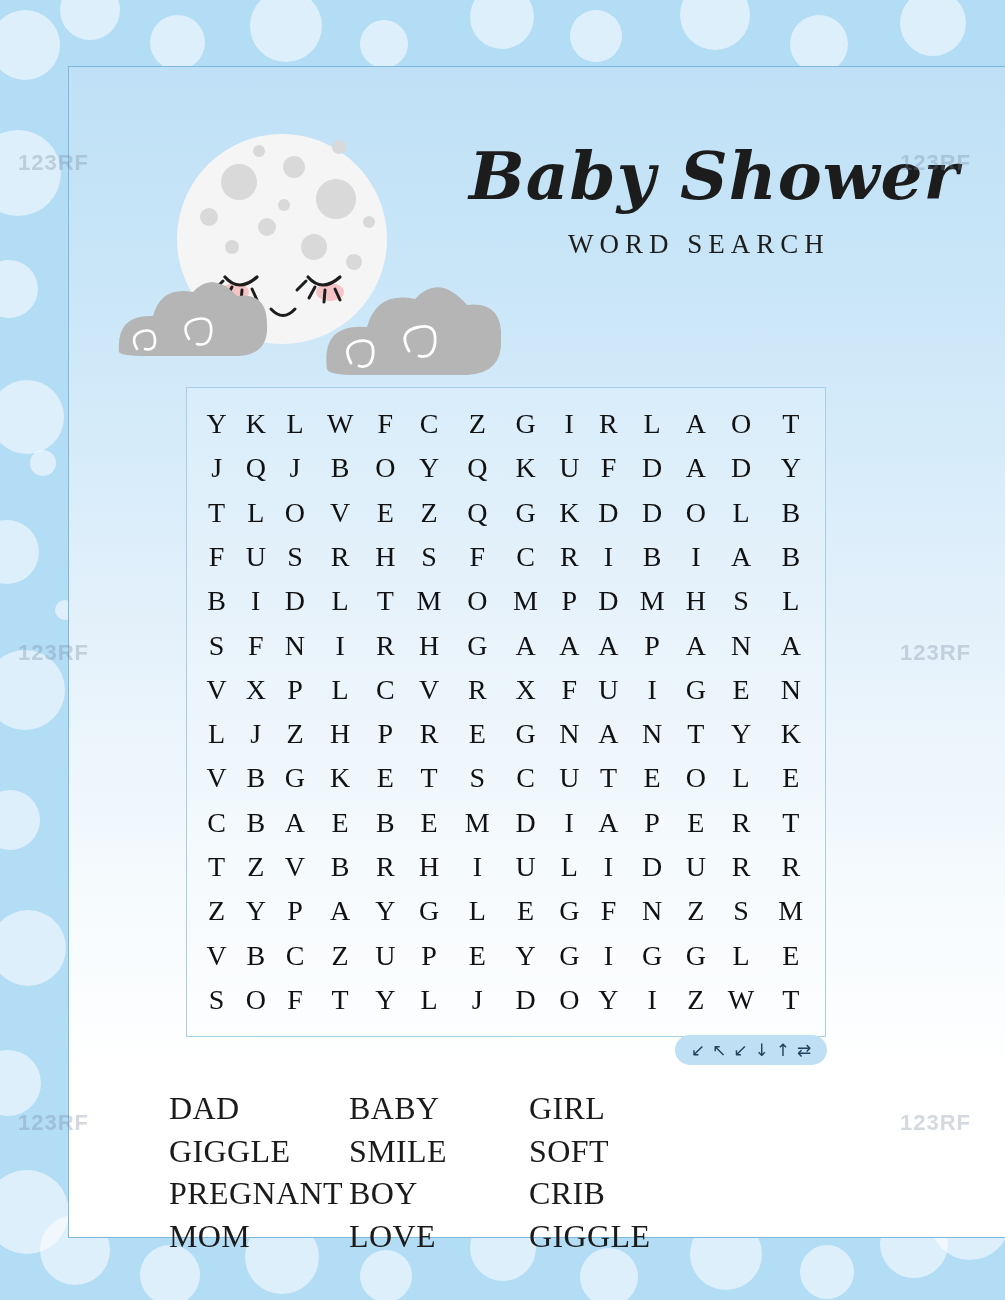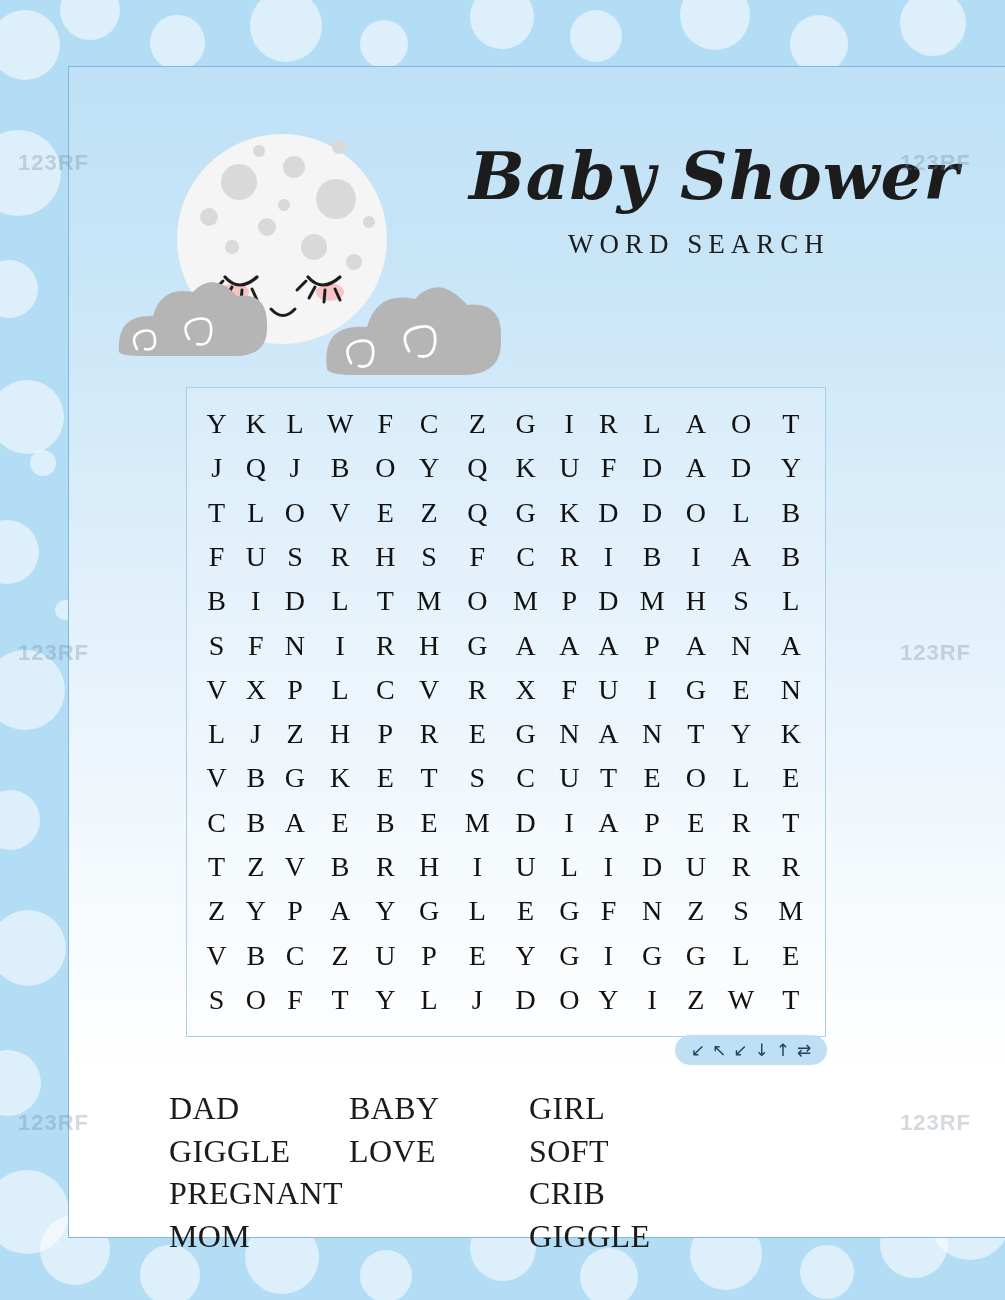--- a/index.html
+++ b/index.html
@@ -519,20 +519,22 @@
 
   <div id="word-list">
       <div class="word-col">
         <div class="word-item">DAD</div>
         <div class="word-item">GIGGLE</div>
         <div class="word-item">PREGNANT</div>
         <div class="word-item">MOM</div>
       </div>
       <div class="word-col">
         <div class="word-item">BABY</div>
+        <div class="word-item">SMILE</div>
+        <div class="word-item">BOY</div>
         <div class="word-item">LOVE</div>
       </div>
       <div class="word-col">
         <div class="word-item">GIRL</div>
         <div class="word-item">SOFT</div>
         <div class="word-item">CRIB</div>
         <div class="word-item">GIGGLE</div>
       </div>
     </div>
 

